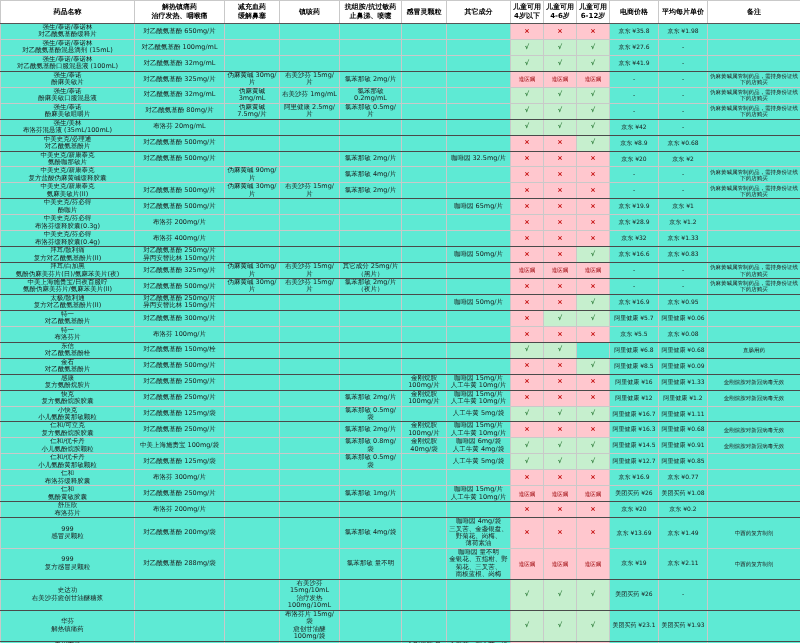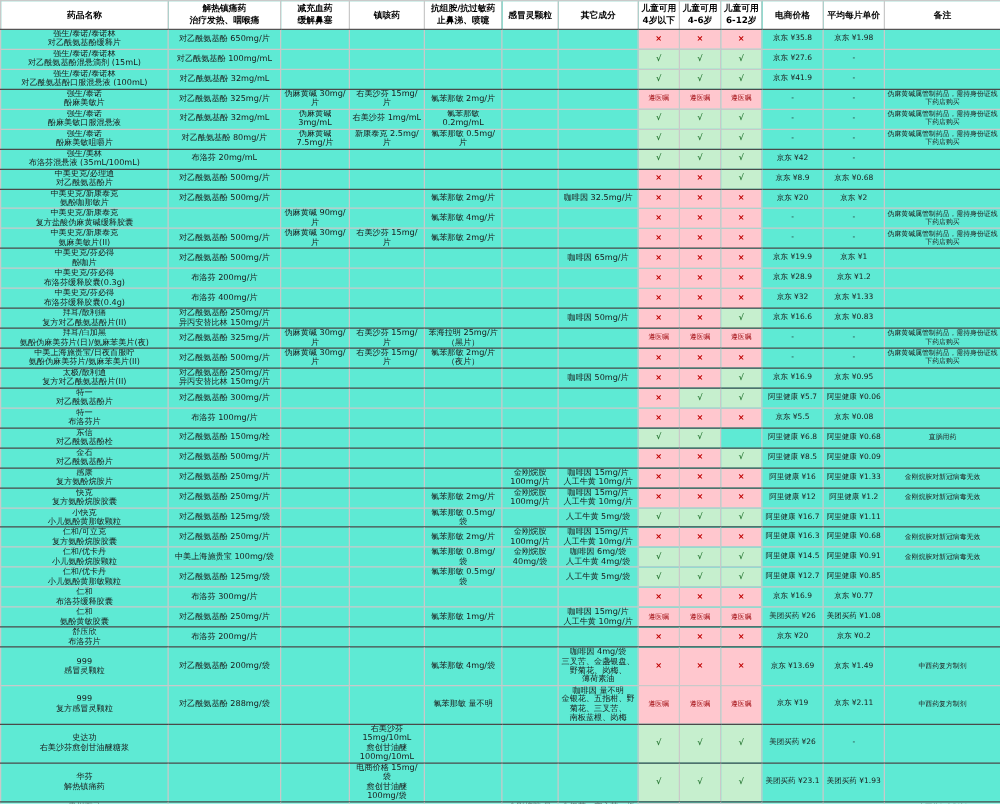--- a/index.html
+++ b/index.html
@@ -143,21 +143,21 @@
           <td class="c-status s-ok">√</td>
           <td class="c-price">-</td>
           <td class="c-price">-</td>
           <td class="c-note">伪麻黄碱属管制药品，需持身份证线下药店购买</td>
         </tr>
         <tr class="group-end">
           <td class="c-name">强生/泰诺
 酚麻美敏咀嚼片</td>
           <td>对乙酰氨基酚 80mg/片</td>
           <td>伪麻黄碱 7.5mg/片</td>
-          <td>新康泰克 2.5mg/片</td>
+          <td>阿里健康 2.5mg/片</td>
           <td>氯苯那敏 0.5mg/片</td>
           <td></td>
           <td></td>
           <td class="c-status s-ok">√</td>
           <td class="c-status s-ok">√</td>
           <td class="c-status s-ok">√</td>
           <td class="c-price">-</td>
           <td class="c-price">-</td>
           <td class="c-note">伪麻黄碱属管制药品，需持身份证线下药店购买</td>
         </tr>
@@ -305,21 +305,21 @@
           <td class="c-price">京东 ¥16.6</td>
           <td class="c-price">京东 ¥0.83</td>
           <td class="c-note"></td>
         </tr>
         <tr class="group-end">
           <td class="c-name">拜耳/白加黑
 氨酚伪麻美芬片(日)/氨麻苯美片(夜)</td>
           <td>对乙酰氨基酚 325mg/片</td>
           <td>伪麻黄碱 30mg/片</td>
           <td>右美沙芬 15mg/片</td>
-          <td>苯海拉明 25mg/片（黑片）</td>
+          <td>其它成分 25mg/片（黑片）</td>
           <td></td>
           <td></td>
           <td class="c-status s-rx">遵医嘱</td>
           <td class="c-status s-rx">遵医嘱</td>
           <td class="c-status s-rx">遵医嘱</td>
           <td class="c-price">-</td>
           <td class="c-price">-</td>
           <td class="c-note">伪麻黄碱属管制药品，需持身份证线下药店购买</td>
         </tr>
         <tr class="group-end">
@@ -603,37 +603,37 @@
           <td class="c-price">京东 ¥19</td>
           <td class="c-price">京东 ¥2.11</td>
           <td class="c-note">中西药复方制剂</td>
         </tr>
         <tr class="group-end">
           <td class="c-name">史达功
 右美沙芬愈创甘油醚糖浆</td>
           <td></td>
           <td></td>
           <td>右美沙芬 15mg/10mL
-愈创甘油醚 100mg/10mL</td>
+治疗发热 100mg/10mL</td>
           <td></td>
           <td></td>
           <td></td>
           <td class="c-status s-ok">√</td>
           <td class="c-status s-ok">√</td>
           <td class="c-status s-ok">√</td>
           <td class="c-price">美团买药 ¥26</td>
           <td class="c-price">-</td>
           <td class="c-note"></td>
         </tr>
         <tr class="group-end">
           <td class="c-name">华芬
 解热镇痛药</td>
           <td></td>
           <td></td>
-          <td>电商价格 15mg/袋
+          <td>布洛芬片 15mg/袋
 愈创甘油醚 100mg/袋</td>
           <td></td>
           <td></td>
           <td></td>
           <td class="c-status s-ok">√</td>
           <td class="c-status s-ok">√</td>
           <td class="c-status s-ok">√</td>
           <td class="c-price">美团买药 ¥23.1</td>
           <td class="c-price">美团买药 ¥1.93</td>
           <td class="c-note"></td>

